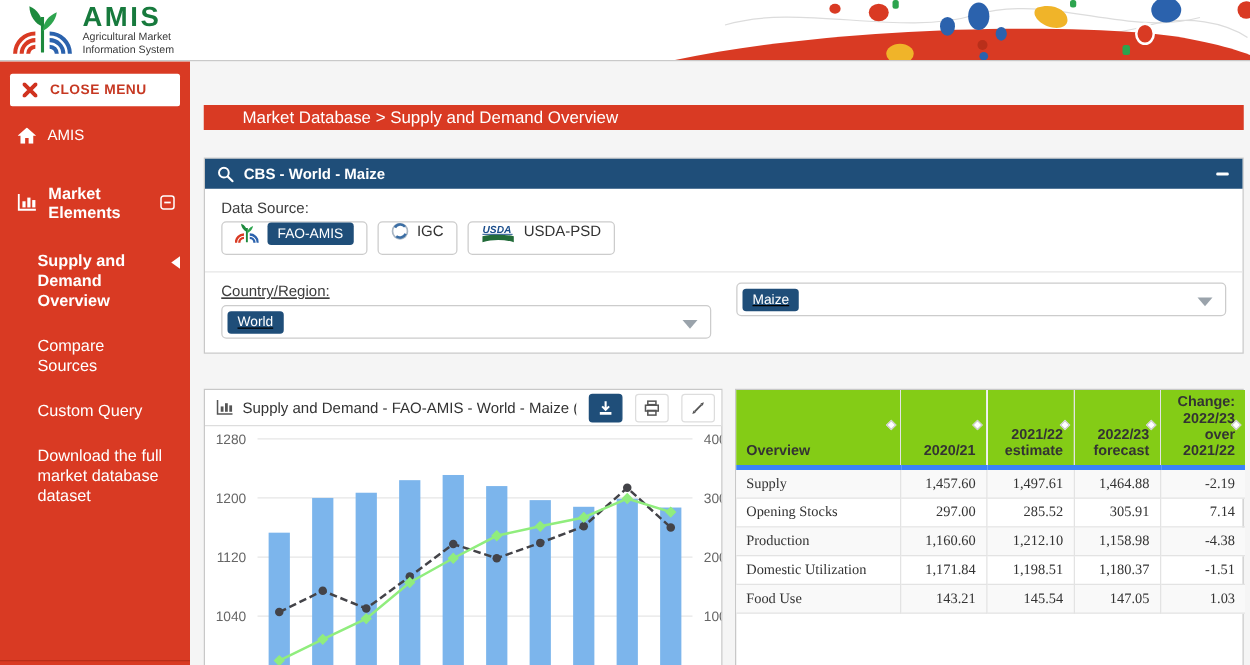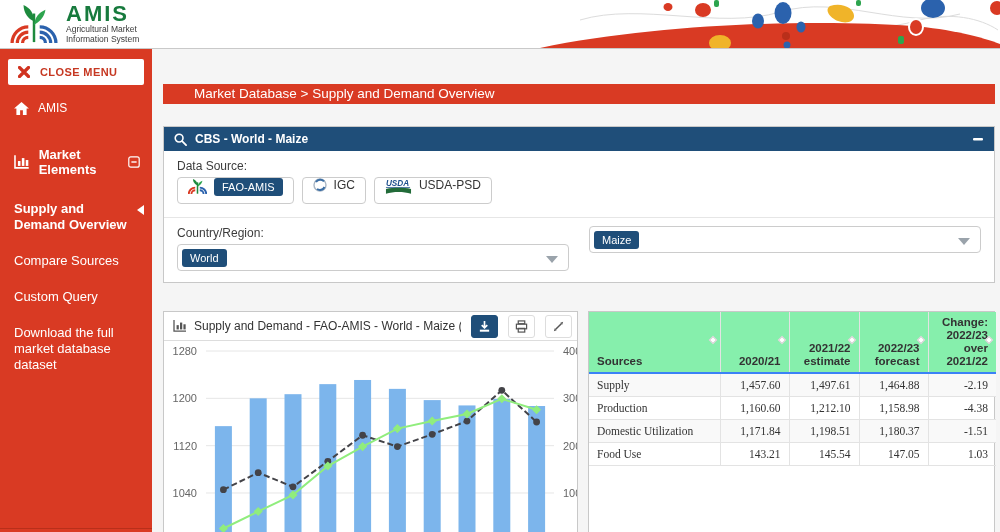--- a/index.html
+++ b/index.html
@@ -17,21 +17,21 @@
   .logo-text .t1{color:var(--logo-green); font-size:22px; font-weight:bold; letter-spacing:2px; line-height:20px;}
   .logo-text .t2{color:#3a3a3a; font-size:8.5px; line-height:10px;}
   .deco{position:absolute; right:0; top:0;}
 
   
   .sidebar{position:absolute; left:0; top:49px; width:152px; height:487px; background:var(--red); color:#fff;}
   .close-btn{display:flex; align-items:center; gap:10px; background:#fff; color:#c63822; font-size:11px; font-weight:bold; letter-spacing:.4px; margin:10px 8px 4px 8px; padding:7px 8px 7px 10px; border-radius:2px; cursor:pointer;}
   .side-item{display:flex; align-items:center; gap:9px; padding:12px 12px 12px 14px; font-size:12px; cursor:pointer; position:relative;}
   .side-item.bold{font-weight:bold; font-size:13px;}
   .side-sub{padding:2px 0 0 0;}
-  .sub-item{position:relative; padding:10px 22px 10px 14px; font-size:13px; line-height:16px; cursor:pointer;}
+  .sub-item{position:relative; padding:10px 22px 10px 30px; font-size:13px; line-height:16px; cursor:pointer;}
   .sub-item.bold{font-weight:bold;}
   .expand-box{position:absolute; right:12px; top:50%; margin-top:-6px;}
   .left-caret{position:absolute; right:8px; top:14px; width:0; height:0; border-top:5px solid transparent; border-bottom:5px solid transparent; border-right:7px solid #fff;}
   .side-divider{position:absolute; bottom:7px; left:0; width:100%; height:1px; background:#b92f1a;}
 
   
   .breadcrumb{position:absolute; left:163px; top:84px; width:832px; height:20px; background:var(--red); color:#fff; font-size:13.5px; line-height:20px; padding-left:31px; white-space:nowrap;}
 
   
   .panel{position:absolute; background:#fff; border:1px solid #c8c8c8;}
@@ -43,36 +43,36 @@
   
   .filter-panel{left:163px; top:126px; width:832px; height:157px;}
   .filter-head{height:24px; background:var(--navy); color:#fff; display:flex; align-items:center; gap:8px; padding:0 10px; font-size:12px; font-weight:bold;}
   .filter-head .sp{flex:1;}
   .filter-body{padding:8px 13px 0 13px;}
   .lbl{font-size:12px; color:#3c3c3c; margin-bottom:4px;}
   .src-row{display:flex; gap:8px; margin-top:2px;}
   .src-btn{display:flex; align-items:flex-start; gap:7px; height:27px; padding:0 10px; border:1px solid #ccc; border-radius:4px; background:#fff; font-size:12px; color:#333; cursor:pointer;}
   .src-pill{background:var(--navy); color:#fff; font-size:11px; padding:3px 8px; border-radius:3px;}
   .filter-divider{border-top:1px solid #e6e6e6; margin:13px -13px 8px -13px;}
-  .dd-row{display:flex; gap:20px;}
+  .dd-row{display:flex; gap:20px;text-decoration:underline;}
   .dd-col{flex:1;}
   .select{position:relative; height:27px; border:1px solid #ccc; border-radius:4px; background:#fff; display:flex; align-items:center; padding:0 26px 0 4px; cursor:pointer;}
   .tag{background:var(--navy); color:#fff; font-size:11px; padding:3px 8px; border-radius:3px;}
   .dd-arrow{position:absolute; right:10px; top:11px; width:0; height:0; border-left:6px solid transparent; border-right:6px solid transparent; border-top:7px solid #9aa3ab;}
 
   
   .chart-panel{left:163px; top:311px; width:415px; height:222px;}
   .chart-body{position:relative;}
 
   
   .table-panel{left:588px; top:311px; width:407px; height:222px;}
   table.data{width:100%; border-collapse:collapse; font-size:11.5px; table-layout:fixed;}
   table.data th, table.data td{border-right:1px solid #e3e3e3; padding:4px 8px; color:#333;}
   table.data th:last-child, table.data td:last-child{border-right:none;}
-  thead th{background:#86efac; font-weight:bold; text-align:right; vertical-align:bottom; height:60px; position:relative; border-bottom:2px solid #3b82f6; cursor:pointer; line-height:13px; padding-bottom:7px;}
+  thead th{background:#84cc16; font-weight:bold; text-align:right; vertical-align:bottom; height:60px; position:relative; border-bottom:4px solid #3b82f6; cursor:pointer; line-height:13px; padding-bottom:7px;}
   thead th.first{text-align:left;}
   .sort-ico{position:absolute; right:4px; top:42%; width:6px; height:6px; border:1px solid #ccc; transform:rotate(45deg); background:#fff;}
   tr.unit-row td{background:#f7f7f7; font-style:italic; color:#555; font-size:11px; padding:3px 8px; border-bottom:1px solid #ddd;}
   tbody tr.data-row td{padding:5px 8px; border-bottom:1px solid #e3e3e3; text-align:right;font-family:Liberation Serif, serif;}
   tbody tr.data-row td.el{text-align:left;}
   tbody tr.data-row:nth-child(odd) td{background:#f9f9f9;}
   .col-el{width:131px;} .col-a{width:69px;} .col-b{width:70px;} .col-c{width:69px;} .col-d{width:68px;}
 </style>
 </head>
 <body>
@@ -316,21 +316,21 @@
       <colgroup>
         <col class="col-el">
           <col class="col-a">
           <col class="col-b">
           <col class="col-c">
           <col class="col-d">
       </colgroup>
       <thead id="tbl-head">
           <tr>
             <th class="first">
-              <div>Sources</div>
+              <div>Overview</div>
               <span class="sort-ico"></span>
             </th>
             <th class="">
               <div>2020/21</div>
               <span class="sort-ico"></span>
             </th>
             <th class="">
               <div>2021/22</div>
               <div>estimate</div>
               <span class="sort-ico"></span>
@@ -351,20 +351,27 @@
         </thead>
       <tbody id="tbl-body">
           <tr class="data-row">
             <td class="el">Supply</td>
             <td>1,457.60</td>
             <td>1,497.61</td>
             <td>1,464.88</td>
             <td>-2.19</td>
           </tr>
           <tr class="data-row">
+            <td class="el">Opening Stocks</td>
+            <td>297.00</td>
+            <td>285.52</td>
+            <td>305.91</td>
+            <td>7.14</td>
+          </tr>
+          <tr class="data-row">
             <td class="el">Production</td>
             <td>1,160.60</td>
             <td>1,212.10</td>
             <td>1,158.98</td>
             <td>-4.38</td>
           </tr>
           <tr class="data-row">
             <td class="el">Domestic Utilization</td>
             <td>1,171.84</td>
             <td>1,198.51</td>

